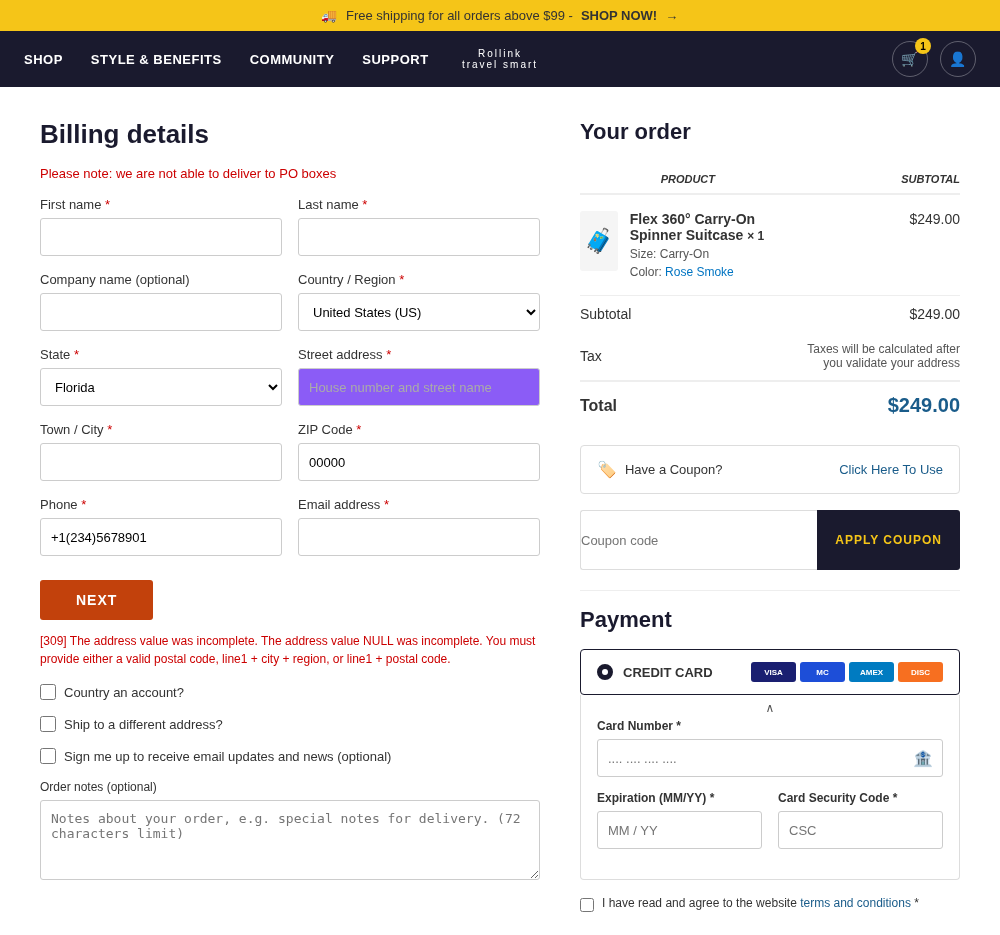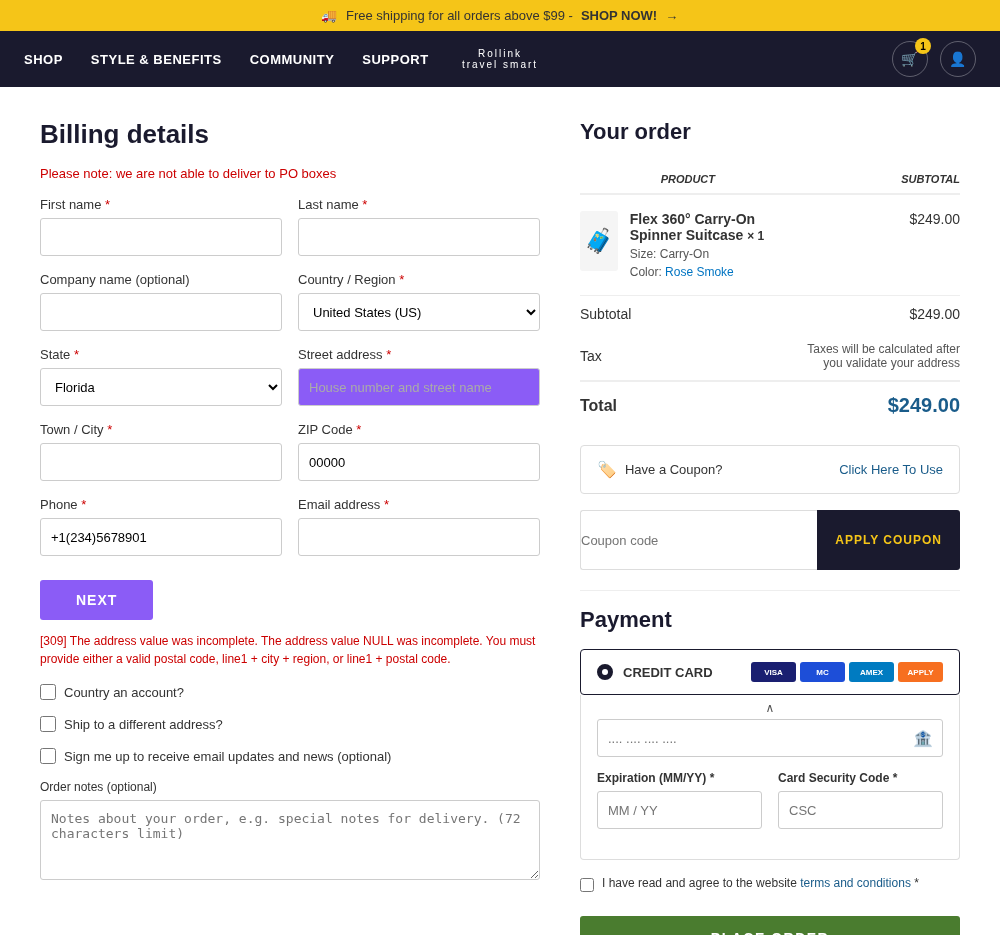--- a/index.html
+++ b/index.html
@@ -90,21 +90,21 @@
       font-size: 13px;
       height: 38px;
       outline: none;
     }
     .form-group input::placeholder { color: #aaa; }
     .form-group select { background: #fff; }
 
     .street-input { background: #8b5cf6; }
 
     .next-btn {
-      background: #8b5cf6;
+      background: #c2410c;
       color: #fff;
       border: none;
       padding: 12px 36px;
       font-size: 14px;
       font-weight: 700;
       letter-spacing: 1px;
       cursor: pointer;
       border-radius: 3px;
       margin-top: 8px;
     }
@@ -497,27 +497,31 @@
 
       <div class="credit-card-option">
         <div class="cc-left">
           <div class="radio-dot"></div>
           <span>CREDIT CARD</span>
         </div>
         <div class="card-icons">
           <div class="card-icon visa-icon">VISA</div>
           <div class="card-icon mc-icon">MC</div>
           <div class="card-icon amex-icon">AMEX</div>
-          <div class="card-icon disc-icon">APPLY</div>
+          <div class="card-icon disc-icon">DISC</div>
         </div>
       </div>
 
       <div class="card-form">
         <div class="chevron-up">∧</div>
         <div class="card-form-group">
+          <label>
+            <span>Card Number</span>
+            <span class="required"> *</span>
+          </label>
           <div class="card-number-wrap">
             <input type="text" placeholder=".... .... .... ...." style="">
             <span class="card-type-icon">🏦</span>
           </div>
         </div>
         <div class="card-row">
           <div class="card-form-group">
             <label>
               <span>Expiration (MM/YY)</span>
               <span class="required"> *</span>

